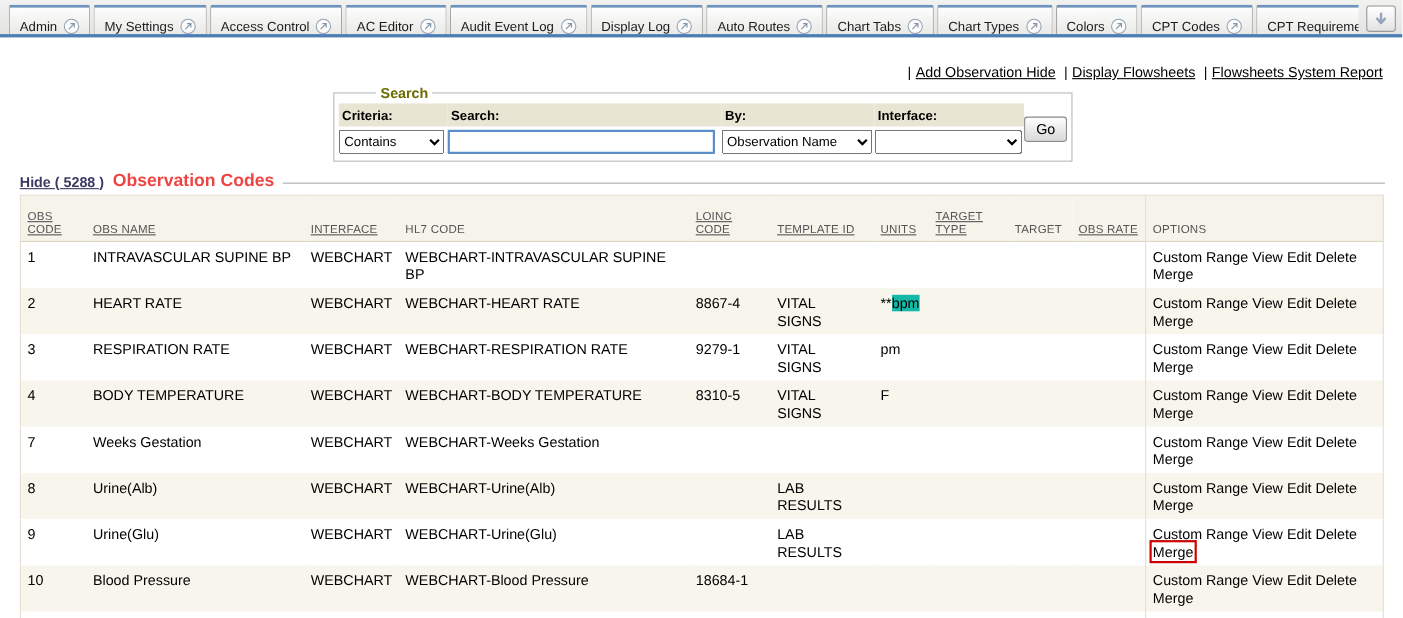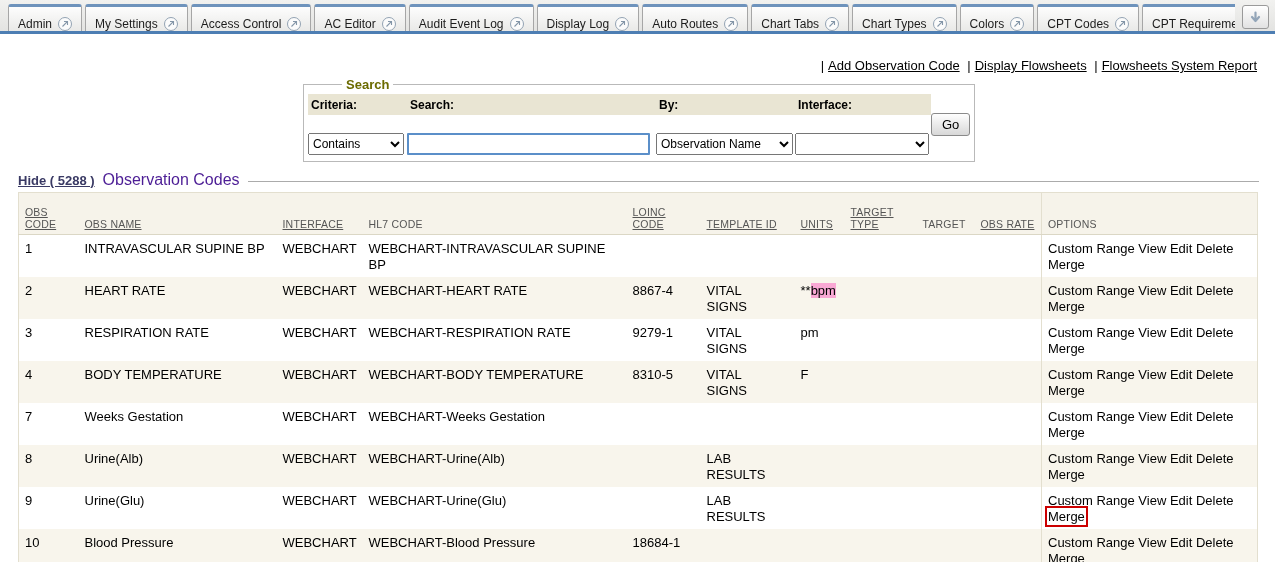--- a/index.html
+++ b/index.html
@@ -37,61 +37,61 @@
   
   .links-row{padding:24px 16px 4px 0;text-align:right;font-size:13px;color:#000;}
   .hdr-link{color:#000;text-decoration:underline;cursor:pointer;margin:0 2px;}
   .link-sep{color:#000;margin:0 2px;}
   
   .search-fs{
     margin:0 0 0 303px;width:667px;box-sizing:border-box;
     border:1px solid #b9b9b9;padding:2px 4px 6px;
   }
   .search-fs legend{font-weight:bold;font-size:13px;color:#6b6b00;padding:0 4px;margin-left:34px;}
-  .search-grid{display:grid;grid-template-columns:99px 249px 139px 136px 1fr;row-gap:18px;}
+  .search-grid{display:grid;grid-template-columns:99px 249px 139px 136px 1fr;row-gap:3px;}
   .sh-label{background:#e9e5d3;font-weight:bold;font-size:12px;padding:4px 4px 3px 3px;color:#000;}
   .go-cell{grid-column:5;grid-row:1/3;display:flex;align-items:center;justify-content:flex-end;}
   .go-btn{
     border:1px solid #8a8a8a;border-radius:3px;background:linear-gradient(#fefefe,#d8d8d8);
     padding:3px 10px;font-size:13px;cursor:pointer;font-family:inherit;
   }
   .ctrl{display:flex;align-items:center;}
   .ctrl select{font-size:12px;height:22px;font-family:inherit;}
   .sel-criteria{width:96px;}
   .sel-by{width:137px;}
   .sel-interface{width:134px;}
   .search-input{
     width:233px;height:16px;border:2px solid #5b8fc9;border-radius:1px;
     font-size:13px;padding:1px 3px;font-family:inherit;outline:none;
   }
   
   .list-header{display:flex;align-items:center;margin:9px 16px 3px 18px;gap:8px;}
   .hide-link{font-size:13px;font-weight:bold;color:#3a3a64;text-decoration:underline;cursor:pointer;white-space:nowrap;}
-  .list-title{font-size:16px;font-weight:normal;color:#4c1d95;white-space:nowrap;}
+  .list-title{font-size:16px;font-weight:bold;color:#ef4444;white-space:nowrap;}
   .header-rule{flex:1;height:1px;background:#ababab;margin-top:2px;}
   
   table.obs{
     margin:2px 0 0 18px;width:1239px;table-layout:fixed;border-collapse:collapse;
     border:1px solid #e3dfcf;
   }
   thead th{
     background:#f6f3ea;border-bottom:1px solid #dbd7c5;
     padding:13px 6px 4px;font-size:10.5px;font-weight:normal;color:#555;
     text-align:left;vertical-align:bottom;height:35px;box-sizing:border-box;letter-spacing:.2px;
   }
   .th-link{text-decoration:underline;cursor:pointer;}
   tbody td{
     padding:6px 6px 4px;font-size:13px;color:#000;vertical-align:top;
     height:40px;box-sizing:border-box;line-height:16px;
   }
   tbody tr{background:#fff;}
   tbody tr.alt{background:#f8f5ec;}
   .col-options{border-left:1px solid #e3dfcf;}
   td.col-template{padding-right:26px;}
-  mark.hl{background:#f9a8d4;color:#000;padding:0;}
+  mark.hl{background:#14b8a6;color:#000;padding:0;}
   .opt-link{color:#000;cursor:pointer;white-space:nowrap;text-decoration:none;}
   .red-box{outline:2px solid #cc0000;outline-offset:1px;}
 </style>
 </head>
 <body>
 
 <div class="tabbar">
   <div class="tab-strip">
   <div class="tab">
     <span class="tab-label">Admin</span>
@@ -199,21 +199,21 @@
 </div>
   <button class="overflow-btn">
     <span style="display:flex;">
       <svg width="13" height="13" viewBox="0 0 13 13">
           <path d="M6.5 1.5 V8.5 M3 6 L6.5 10 L10 6" stroke="#93a5b8" stroke-width="2.2" fill="none" stroke-linecap="round" stroke-linejoin="round"></path>
         </svg>
     </span>
   </button>
 </div>
 
-<div class="links-row"><span class="link-sep">|</span><a class="hdr-link">Add Observation Code</a> <span class="link-sep">|</span><a class="hdr-link">Display Flowsheets</a> <span class="link-sep">|</span><a class="hdr-link">Flowsheets System Report</a> </div>
+<div class="links-row"><span class="link-sep">|</span><a class="hdr-link">Add Observation Hide</a> <span class="link-sep">|</span><a class="hdr-link">Display Flowsheets</a> <span class="link-sep">|</span><a class="hdr-link">Flowsheets System Report</a> </div>
 
 <fieldset class="search-fs">
   <legend>Search</legend>
   <div class="search-grid">
     <div class="sh-label">Criteria:</div>
     <div class="sh-label">Search:</div>
     <div class="sh-label">By:</div>
     <div class="sh-label">Interface:</div>
     <div class="go-cell">
       <button class="go-btn">Go</button>

